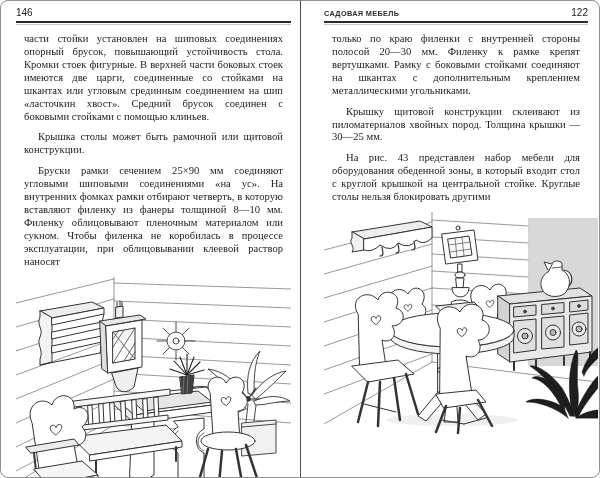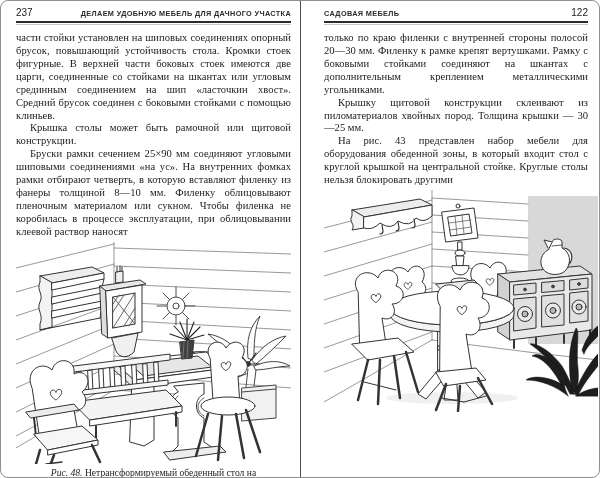--- a/index.html
+++ b/index.html
@@ -19,43 +19,42 @@
   .page-number { font-family:"Liberation Sans", sans-serif; font-size:10px; color:#222; }
   .running-title {
     font-family:"Liberation Sans", sans-serif; font-size:7.3px; font-weight:bold;
     letter-spacing:.35px; color:#2b2b2b; white-space:nowrap;
   }
   .header-rule { height:1.6px; background:#2b2b2b; }
   .header-rule-shadow { height:1px; background:#c8c8c8; margin-top:1.5px; }
 
   .body-text { margin-top:7px; }
   .body-text p {
-    margin:0; font-size:10.6px; line-height:12.9px; color:#1d1d1d;
+    margin:8px; font-size:10.6px; line-height:12.9px; color:#1d1d1d;
     text-align:justify; text-justify:inter-word;
   }
   .body-text p.indent { text-indent:14px; }
 
   .figure { margin-top:3px; }
   .figure svg { display:block; }
 
   .caption {
     margin:3px auto 0 auto; max-width:242px; text-align:center;
     font-size:9.6px; line-height:11.5px; color:#1d1d1d;
   }
   .caption .fig-label { font-style:italic; }
 </style>
 </head>
 <body>
 
 <div class="spread">
 
   <div class="page left">
     <div class="page-header">
-      <span class="page-number">237</span>
-      <span class="running-title">ДЕЛАЕМ УДОБНУЮ МЕБЕЛЬ ДЛЯ ДАЧНОГО УЧАСТКА</span>
+      <span class="page-number">146</span>
     </div>
     <div class="header-rule"></div>
     <div class="header-rule-shadow"></div>
 
     <div class="body-text">
       <p>части стойки установлен на шиповых соединениях опорный брусок, повышающий устойчивость стола. Кромки стоек фигурные. В верхней части боковых стоек имеются две царги, соединенные со стойками на шкантах или угловым срединным соединением на шип «ласточкин хвост». Средний брусок соединен с боковыми стойками с помощью клиньев.</p>
       <p class="indent">Крышка столы может быть рамочной или щитовой конструкции.</p>
       <p class="indent">Бруски рамки сечением 25×90 мм соединяют угловыми шиповыми соединениями «на ус». На внутренних фомках рамки отбирают четверть, в которую вставляют филенку из фанеры толщиной 8—10 мм. Филенку облицовывают пленочным материалом или сукном. Чтобы филенка не коробилась в процессе эксплуатации, при облицовывании клеевой раствор наносят</p>
     </div>
 

